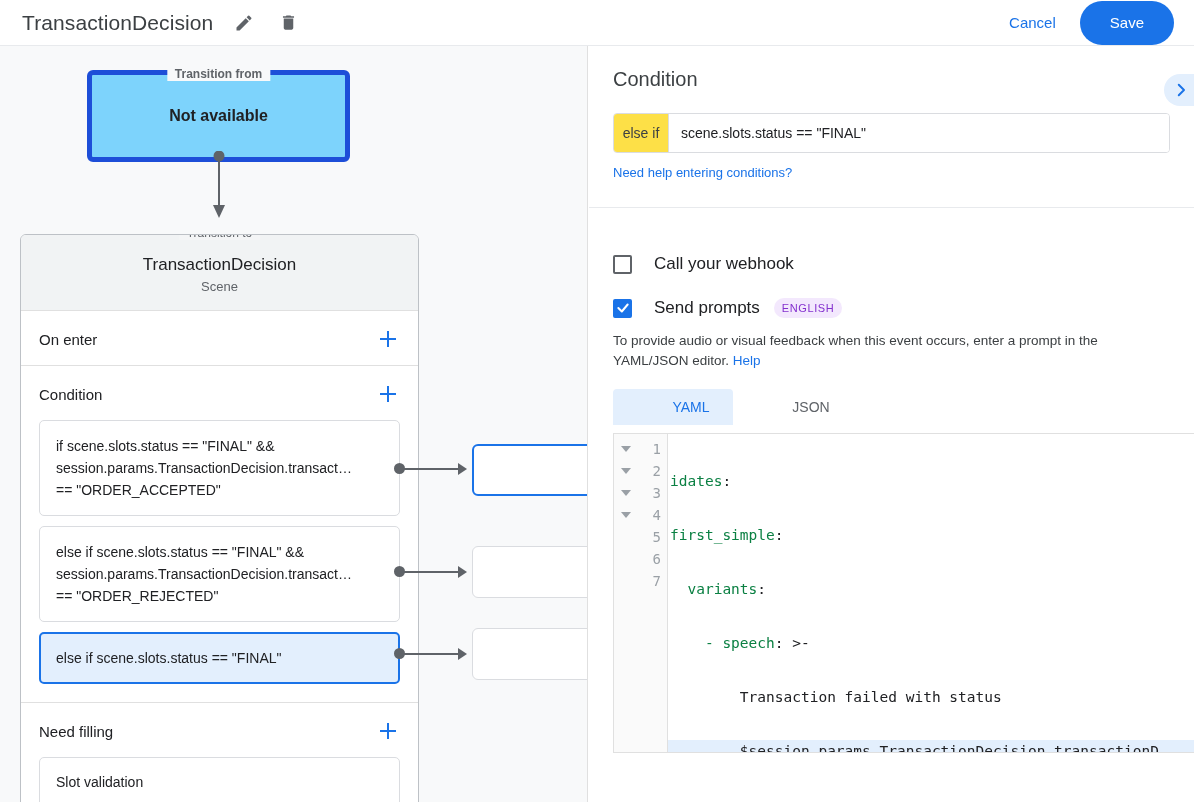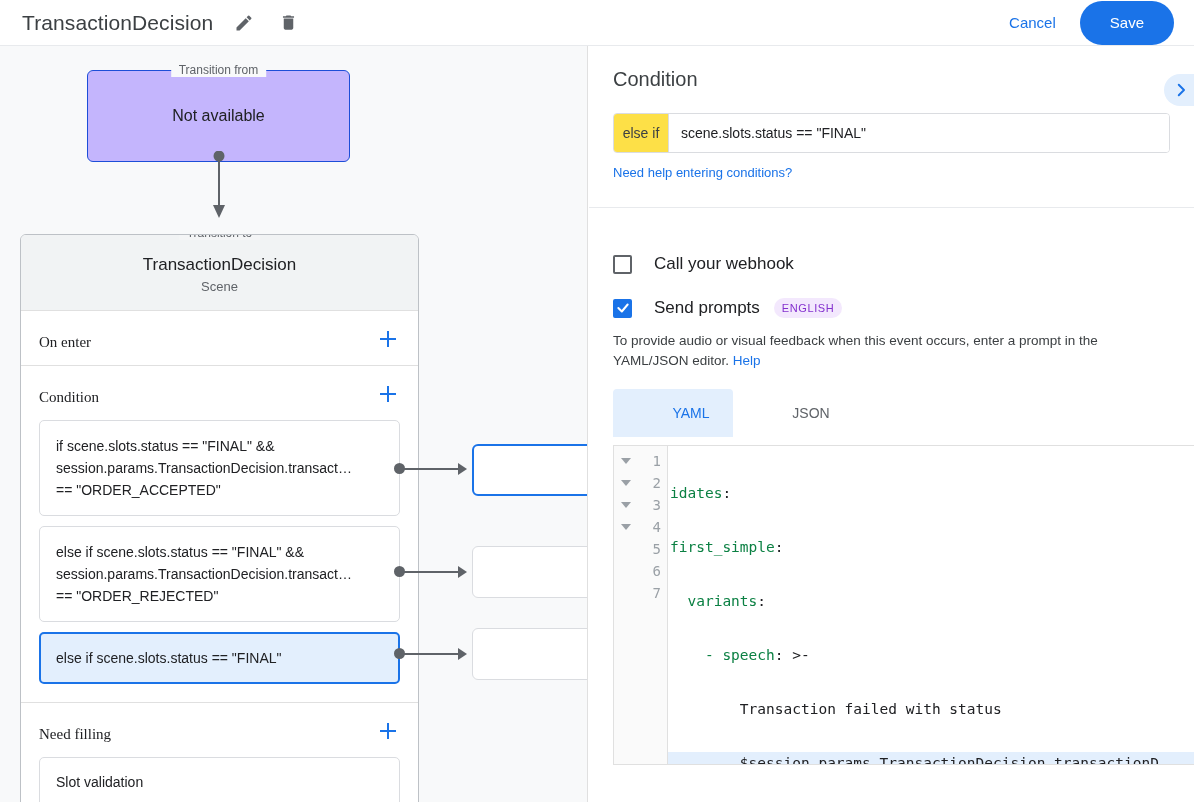--- a/index.html
+++ b/index.html
@@ -47,23 +47,24 @@
   #canvas {
     position: absolute; left: 0; top: 46px;
     width: 588px; height: 756px;
     background: #f8f9fa;
     overflow: hidden;
     border-right: 1px solid #e0e0e0;
   }
 
   .fieldset-card {
     position: absolute;
-    border: 1px solid #1d4ed8;
+    border: 5px solid #1d4ed8;
     border-radius: 6px;
-    background: #c4b5fd;
+    background: #7dd3fc;
+    font-weight: bold;
   }
   .fieldset-legend {
     position: absolute; top: -8px; left: 50%; transform: translateX(-50%);
     background: #f8f9fa;
     padding: 0 8px;
     font-size: 12px; color: #5f6368;
     white-space: nowrap;
   }
 
   #transition-from {
@@ -97,23 +98,22 @@
     position: absolute; top: -9px; left: 50%; transform: translateX(-50%);
     background: #f4f5f6; padding: 0 8px;
     font-size: 12px; color: #5f6368;
   }
   #transition-to-name { font-size: 17px; color: #202124; }
   #transition-to-sub  { font-size: 13px; color: #5f6368; margin-top: 4px; }
 
   .section { border-bottom: 1px solid #e0e0e0; background:#fff; }
   .section:last-child { border-bottom: none; }
   .section-head {
-    display: flex; align-items: flex-end; justify-content: space-between;
+    display: flex; align-items: center; justify-content: space-between;
     padding: 16px 18px 14px 18px;
-    font-family: Liberation Serif, serif;
   }
   .section-title { font-size: 15px; color: #202124; }
   .plus-btn {
     width: 24px; height: 24px; position: relative; cursor: pointer;
   }
   .plus-btn::before, .plus-btn::after {
     content:""; position:absolute; background:#1a73e8;
   }
   .plus-btn::before { left:4px; top:11px; width:16px; height:2px; }
   .plus-btn::after  { top:4px; left:11px; height:16px; width:2px; }
@@ -230,21 +230,21 @@
   }
 
   #prompt-desc {
     margin-top: 13px; font-size: 13.5px; color: #3c4043; line-height: 20px;
     max-width: 560px;
   }
   #prompt-desc a { color: #1a73e8; text-decoration: none; cursor: pointer; }
 
   #editor-tabs { display: flex; margin-top: 18px; }
   .etab {
-    height: 48px; width: 120px;
+    height: 36px; width: 120px;
     display: flex; align-items: center; justify-content: center;
     font-size: 14px; color: #5f6368; cursor: pointer;
     border-radius: 4px 4px 0 0;
     font-weight: 500;
     padding-left: 36px;
   }
   .etab.active { background: #e3effd; color: #1a73e8; }
 
   #code-editor {
     margin-top: 8px;

